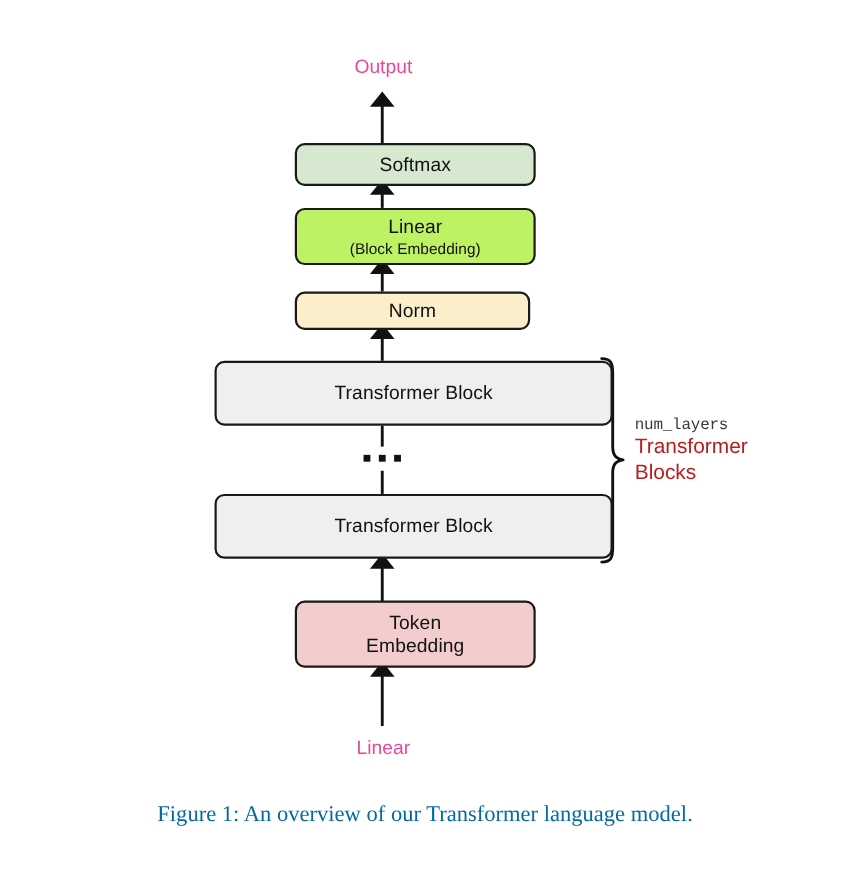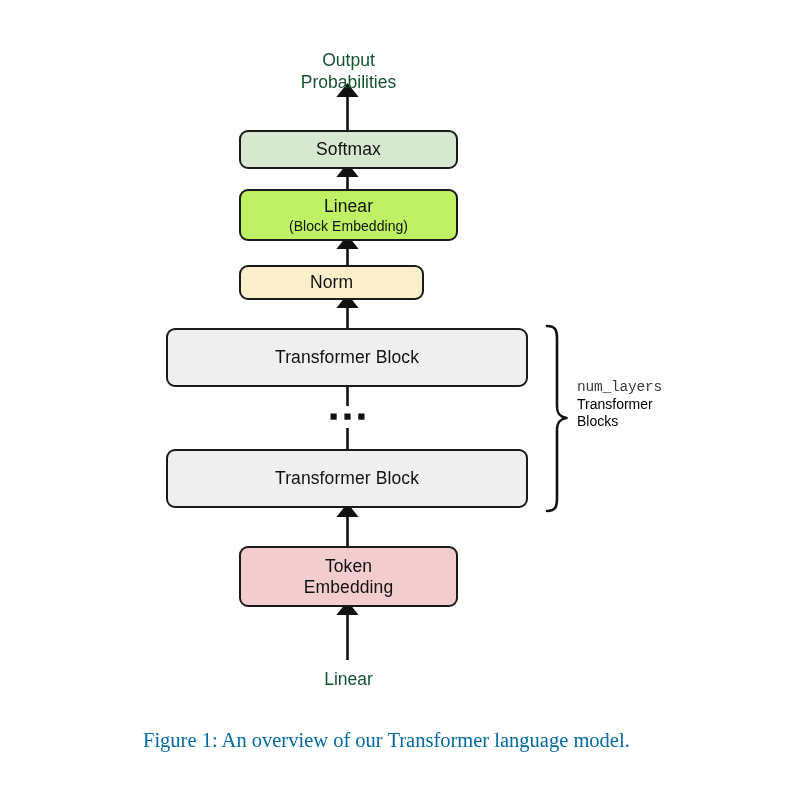--- a/index.html
+++ b/index.html
@@ -38,20 +38,21 @@
     box-sizing: border-box;
     border: 2.2px solid #1a1a1a;
     border-radius: 9px;
     display: flex;
     flex-direction: column;
     align-items: center;
     justify-content: center;
     text-align: center;
     line-height: 1.16;
     color: #111111;
+    margin-left: 29px;
   }
   .node .primary {
     font-size: 17.5px;
     letter-spacing: 0.1px;
   }
   .node .secondary {
     font-size: 14px;
     letter-spacing: 0.05px;
     margin-top: 1px;
   }
@@ -66,21 +67,21 @@
   #node-linear {
     left: 239px;
     top: 189px;
     width: 219px;
     height: 52px;
     background: #bef264;
   }
   #node-norm {
     left: 239px;
     top: 265px;
-    width: 185px;
+    width: 214px;
     height: 35px;
     background: #fbeecb;
   }
   #node-block-top {
     left: 166px;
     top: 328px;
     width: 362px;
     height: 59px;
     background: #efefef;
   }
@@ -96,21 +97,21 @@
     top: 546px;
     width: 219px;
     height: 61px;
     background: #f3cdcd;
   }
 
   
   .free-label {
     position: absolute;
     text-align: center;
-    color: #14532d;
+    color: #ec4899;
     font-size: 17.5px;
     line-height: 1.25;
   }
   #label-output-probabilities {
     left: 237px;
     top: 50px;
     width: 223px;
   }
   #label-inputs {
     left: 237px;
@@ -129,22 +130,22 @@
   }
   #brace-annotation .mono {
     font-family: "Liberation Mono", "DejaVu Sans Mono", monospace;
     font-size: 14.5px;
     color: #3a3a3a;
     display: block;
     letter-spacing: -0.2px;
   }
   #brace-annotation .sans {
     font-family: "Liberation Sans", sans-serif;
-    font-size: 14px;
-    color: #000000;
+    font-size: 19px;
+    color: #b91c1c;
     display: block;
   }
 
   
   #figure-caption {
     position: absolute;
     left: 143px;
     top: 727px;
     width: 560px;
     font-family: "Liberation Serif", serif;
@@ -219,21 +220,20 @@
     <span class="primary">Transformer Block</span>
   </div>
 
   <div class="node" id="node-token-embedding">
     <span class="primary">Token</span>
     <span class="primary">Embedding</span>
   </div>
 
   <div class="free-label" id="label-output-probabilities">
     <div>Output</div>
-    <div>Probabilities</div>
   </div>
 
   <div class="free-label" id="label-inputs">
     <div>Linear</div>
   </div>
 
   <div id="brace-annotation">
     <span class="mono">num_layers</span>
     <span class="sans">Transformer</span>
     <span class="sans">Blocks</span>

